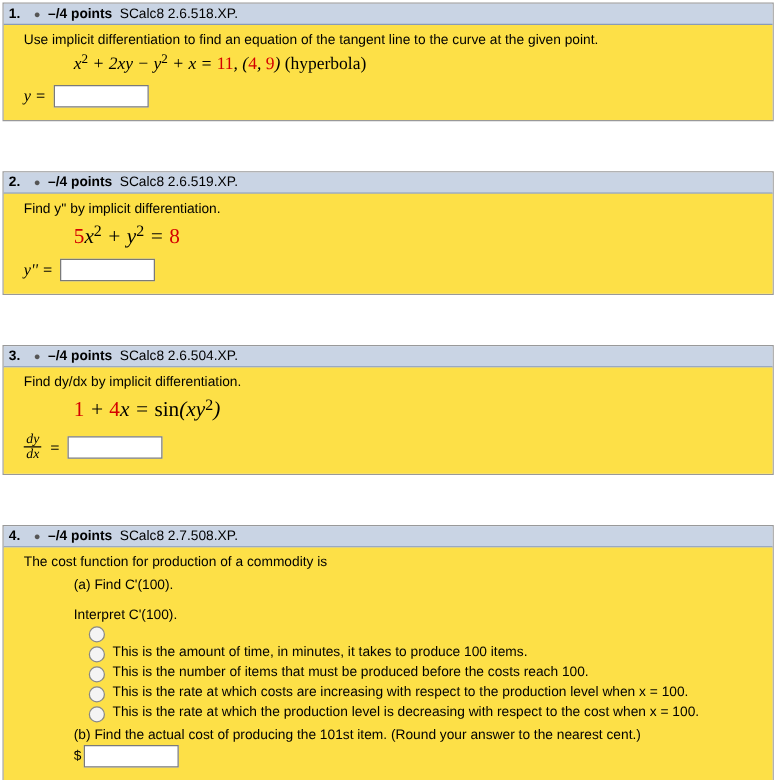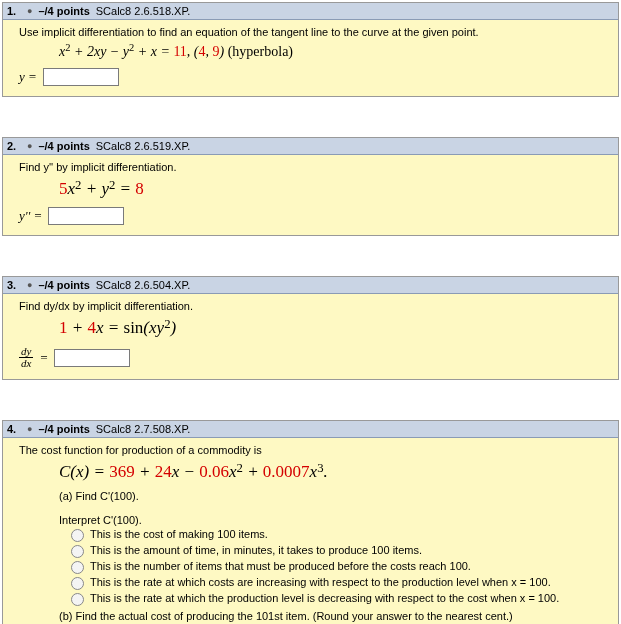--- a/index.html
+++ b/index.html
@@ -31,21 +31,21 @@
     font-size: 9px;
     color: #555;
   }
   .points {
     font-weight: bold;
   }
   .ref {
     color: #000;
   }
   .qbody {
-    background: #fef9c3;
+    background: #fde047;
     padding: 6px 10px 10px 16px;
   }
   .prompt {
     margin-bottom: 6px;
   }
   .equation {
     font-family: 'Times New Roman', serif;
     font-style: italic;
     font-size: 14px;
     margin: 4px 0 8px 40px;
@@ -190,28 +190,26 @@
 
 <div class="question" style="margin-bottom:2px;">
   <div class="qheader">
     <span class="qnum">4.</span>
     <span class="bullet">●</span>
     <span class="points">–/4 points</span>
     <span class="ref">SCalc8 2.7.508.XP.</span>
   </div>
   <div class="qbody">
     <div class="prompt">The cost function for production of a commodity is</div>
-    <div class="equation-left">C(x) = <span class="red">369</span> + <span class="red">24</span>x − <span class="red">0.06</span>x<sup>2</sup> + <span class="red">0.0007</span>x<sup>3</sup>.</div>
     <div class="sub-part">(a) Find C'(100).</div>
 
     <div class="interpret-block">
       <div>Interpret  C'(100).</div>
       <div class="radio-row">
         <span class="radio-dot"></span>
-        <span>This is the cost of making 100 items.</span>
       </div>
       <div class="radio-row">
         <span class="radio-dot"></span>
         <span>This is the amount of time, in minutes, it takes to produce 100 items.</span>
       </div>
       <div class="radio-row">
         <span class="radio-dot"></span>
         <span>This is the number of items that must be produced before the costs reach 100.</span>
       </div>
       <div class="radio-row">

